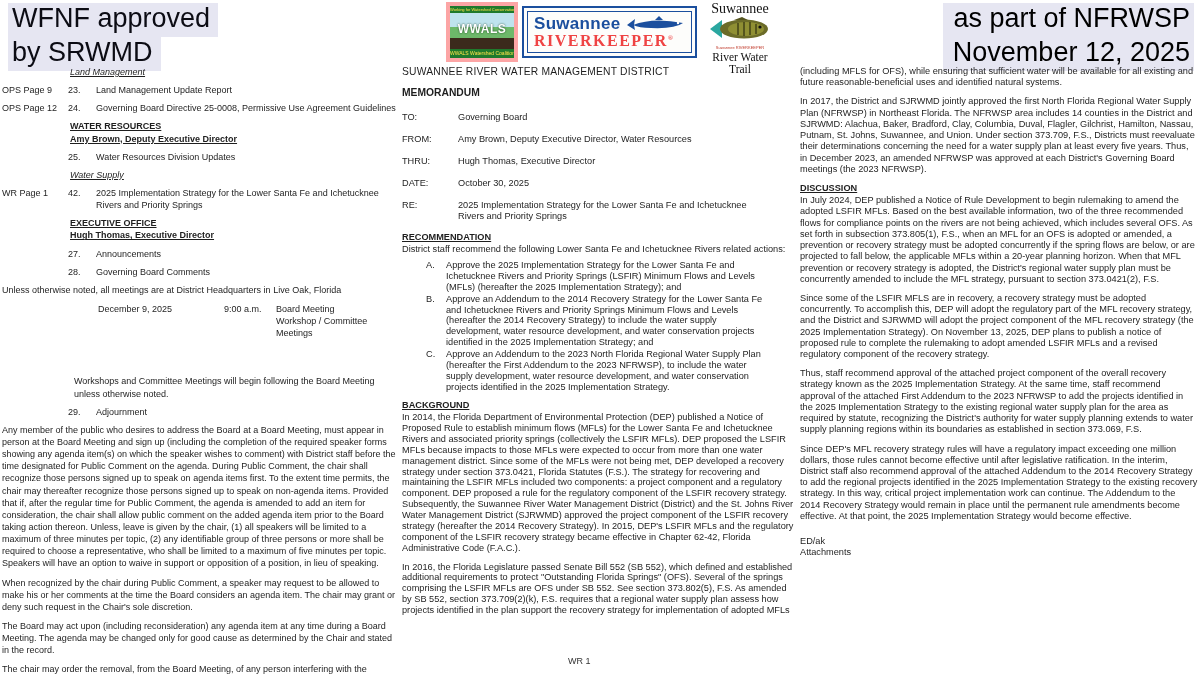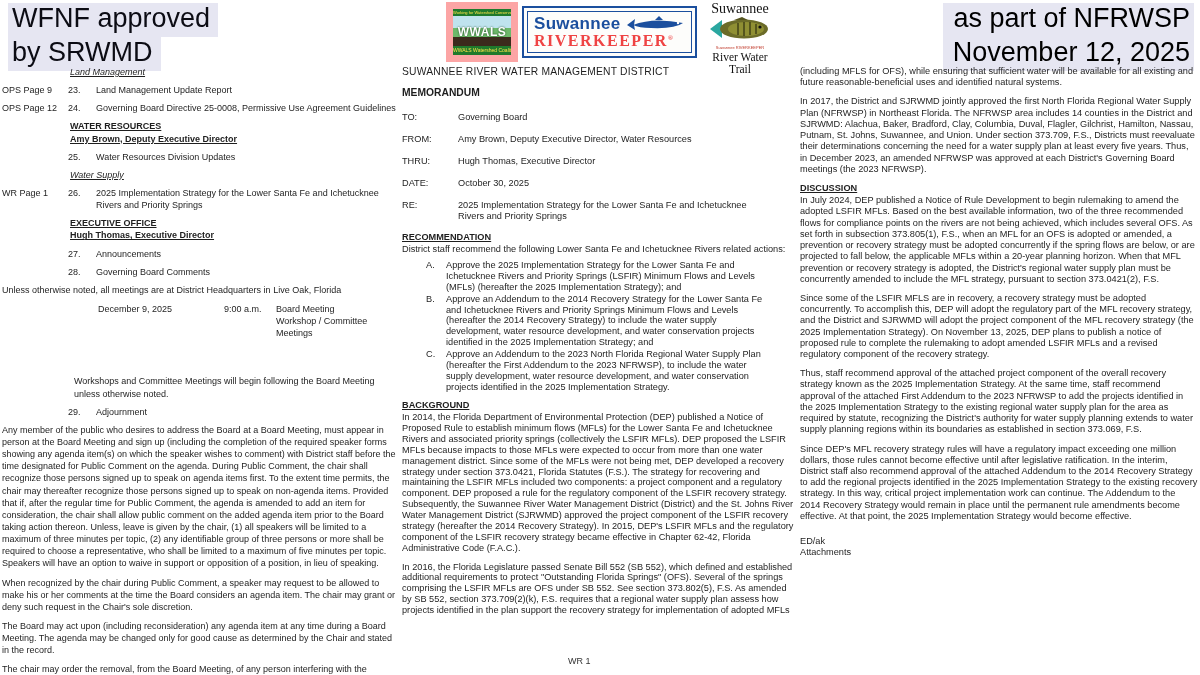--- a/index.html
+++ b/index.html
@@ -9,21 +9,21 @@
     font-family:"Liberation Sans", sans-serif; color:#1e1e1e;
   }
   
   .banner-left { position:absolute; top:3px; left:8px; font-size:27px; line-height:1.18; color:#0c0c14; }
   .banner-right { position:absolute; top:3px; right:6px; font-size:27px; line-height:1.18; text-align:right; color:#000000; }
   .hl { display:inline-block; background:#e6e6f2; padding:0 8px 2px 4px; }
   .banner-right .hl { padding:0 4px 2px 10px; }
 
   .logos { position:absolute; top:2px; left:446px; display:flex; align-items:flex-start; gap:4px; }
   
-  .wwals { width:72px; height:60px; border:7px solid #fca5a5; background:#2e8b3a; display:flex; flex-direction:column; overflow:hidden; }
+  .wwals { width:72px; height:60px; border:4px solid #fca5a5; background:#2e8b3a; display:flex; flex-direction:column; overflow:hidden; }
   .wwals .tag { font-size:4px; color:#ffe24a; text-align:center; background:#1f7a2c; padding:1px 0; white-space:nowrap; }
   .wwals .art { flex:1; background:linear-gradient(#bfe3ee 0 40%, #6db86a 40% 70%, #3b2a1c 70%); position:relative; }
   .wwals .wordmark { position:absolute; left:0; right:0; top:9px; text-align:center; font-size:12px; font-weight:bold; color:#ffffff; text-shadow:0 0 2px #14401a; letter-spacing:.5px; }
   .wwals .coal { font-size:5px; color:#ffe24a; text-align:center; background:#1f7a2c; padding:1px 0 2px; white-space:nowrap; }
   
   .rk { width:175px; height:52px; margin-top:4px; border:2px solid #1b4f9e; outline:1px solid #1b4f9e; outline-offset:-6px; background:#fdfdfb; padding:6px 8px 4px 10px; position:relative; }
   .rk .l1 { font-size:17px; font-weight:bold; color:#1b4f9e; letter-spacing:.3px; }
   .rk .l2 { font-family:"Liberation Serif", serif; font-size:16px; font-weight:bold; color:#ef4444; letter-spacing:1.5px; margin-top:-2px; }
   .rk .reg { font-size:7px; vertical-align:super; }
   .rk svg { position:absolute; right:8px; top:8px; }
@@ -131,21 +131,21 @@
   <div class="agrow">
     <span></span>
     <span>25.</span>
     <span>Water Resources Division Updates</span>
   </div>
 
   <div class="iu indent mb6">Water Supply</div>
 
   <div class="agrow">
     <span>WR Page 1</span>
-    <span>26.</span>
+    <span>42.</span>
     <span>2025 Implementation Strategy for the Lower Santa Fe and Ichetucknee Rivers and Priority Springs</span>
   </div>
 
   <div class="indent mb6">
     <div class="bu">EXECUTIVE OFFICE</div>
     <div class="bu">Hugh Thomas, Executive Director</div>
   </div>
 
   <div class="agrow">
     <span></span>

